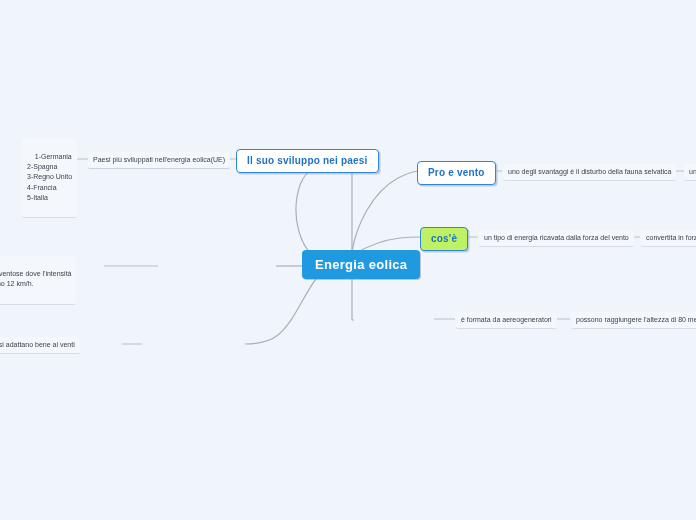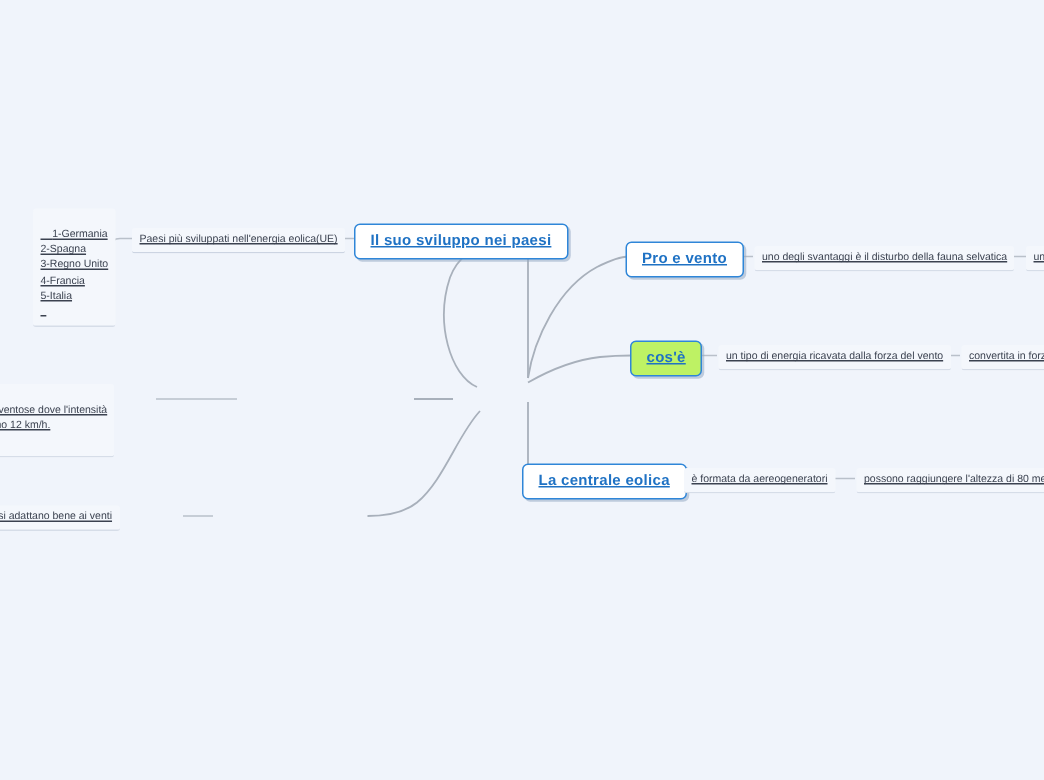--- a/index.html
+++ b/index.html
@@ -27,21 +27,20 @@
     top: 0;
     width: 696px;
     height: 520px;
     pointer-events: none;
   }
 
   .node {
     position: absolute;
     box-sizing: border-box;
     white-space: nowrap;
-    text-decoration: underline;
   }
 
   
   .root {
     background: #1f9ae0;
     color: #ffffff;
     font-weight: bold;
     font-size: 13px;
     letter-spacing: 0.3px;
     border-radius: 4px;
@@ -135,38 +134,38 @@
 
     <path class="edge-path thin" d="M 458 237 L 478 237"></path>
 
     <path class="edge-path thin" d="M 613 237 L 640 237"></path>
 
     <path class="edge-path thin" d="M 434 319 L 455 319"></path>
 
     <path class="edge-path thin" d="M 547 319 L 570 319"></path>
   </svg>
 
+  <div class="node root" style="left:302px; top:250px;">
+    <span>Energia eolica</span>
+  </div>
 
   <div class="node branch" style="left:236px; top:149px;">
     <span>Il suo sviluppo nei paesi</span>
   </div>
 
 
 
   <div class="node branch" style="left:417px; top:161px;">
     <span>Pro e vento</span>
   </div>
 
   <div class="node branch selected" style="left:420px; top:227px;">
     <span>cos'è</span>
   </div>
 
-  <div class="node branch" style="left:348px; top:309px;">
-    <span>La centrale eolica</span>
-  </div>
 
   <div class="node leaf plain" style="left:88px; top:152px;">
     <span>Paesi più sviluppati nell'energia eolica(UE)</span>
   </div>
 
   <div class="node leaf list" style="left:22px; top:139px;">
     <span>1-Germania
 2-Spagna
 3-Regno Unito
 4-Francia

